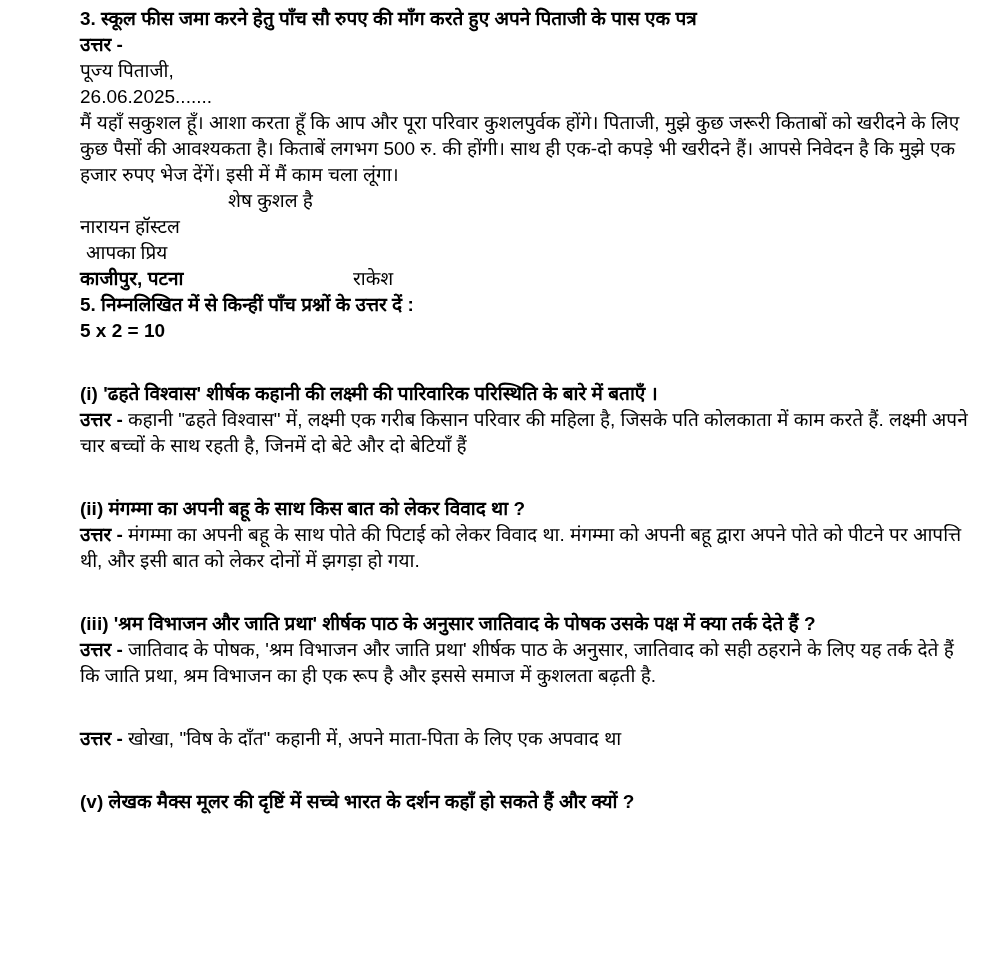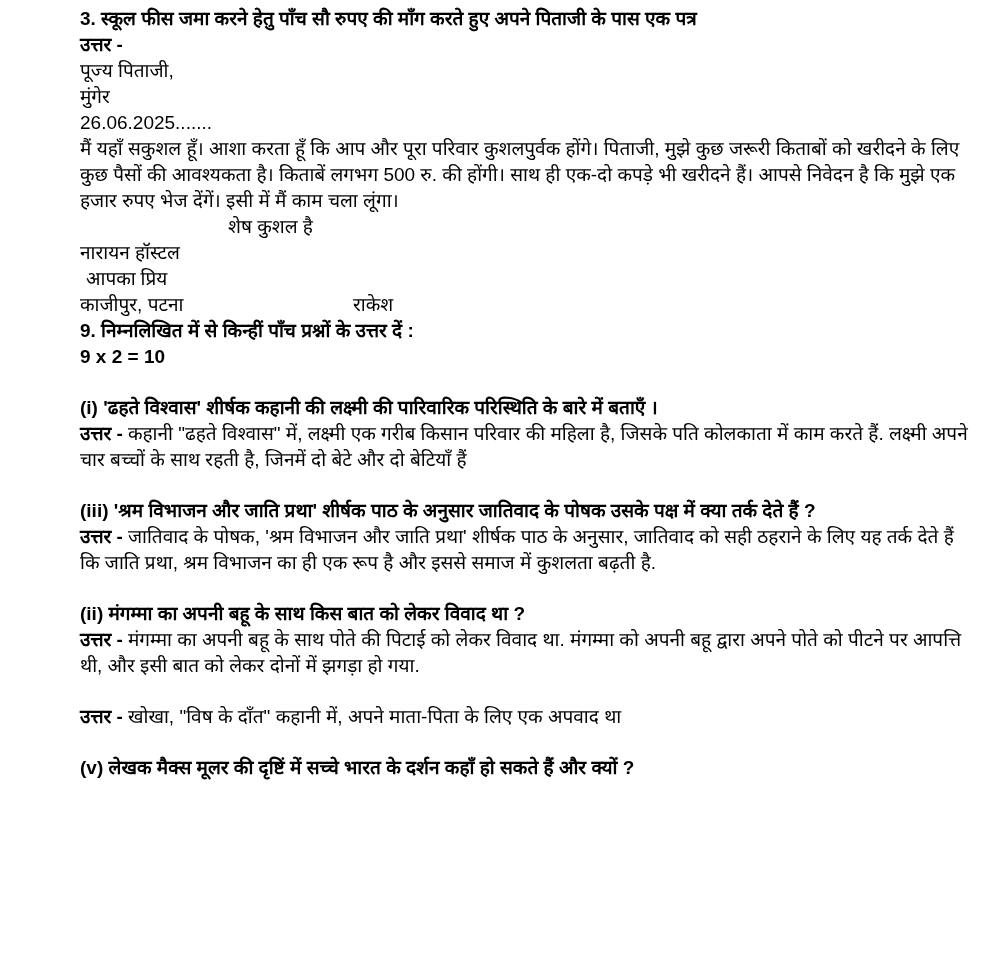--- a/index.html
+++ b/index.html
@@ -16,64 +16,63 @@
     padding: 6px 12px 0 80px;
     font-family: "Liberation Sans", "DejaVu Sans", sans-serif;
     font-size: 19px;
     line-height: 26px;
     overflow: hidden;
   }
   .page p { margin: 0; }
   .bold { font-weight: bold; }
   .gap-lg { margin-top: 50px; }
   .gap-md { margin-top: 26px; }
-  .item { margin-top: 25px; }
+  .item { margin-top: 37px; }
   .closing-line { padding-left: 148px; }
   .greeting-line { padding-left: 5px; }
   .signoff-line { padding-left: 6px; font-family: Liberation Serif, serif; }
-  .sender-address { display: inline-block; width: 273px; }
+  .sender-address { display: inline-block; width: 273px; font-weight: bold; }
   .answer-label { font-weight: bold; margin-right: 5px; }
 </style>
 </head>
 <body>
 
 <div class="page">
 
   <section>
     <p class="bold">3. स्कूल फीस जमा करने हेतु पाँच सौ रुपए की माँग करते हुए अपने पिताजी के पास एक पत्र</p>
     <p class="bold">उत्तर -</p>
     <p>पूज्य पिताजी,</p>
-    <p>मुंगेर</p>
     <p class="gap-lg">26.06.2025.......</p>
     <p>मैं यहाँ सकुशल हूँ। आशा करता हूँ कि आप और पूरा परिवार कुशलपुर्वक होंगे। पिताजी, मुझे कुछ जरूरी किताबों को खरीदने के लिए कुछ पैसों की आवश्यकता है। किताबें लगभग 500 रु. की होंगी। साथ ही एक-दो कपड़े भी खरीदने हैं। आपसे निवेदन है कि मुझे एक हजार रुपए भेज देंगें। इसी में मैं काम चला लूंगा।</p>
     <p class="closing-line">शेष कुशल है</p>
     <p>नारायन हॉस्टल</p>
     <p class="gap-lg signoff-line">आपका प्रिय</p>
     <p>
       <span class="sender-address">काजीपुर, पटना</span><span>राकेश</span>
     </p>
   </section>
 
   <section>
-    <p class="bold gap-lg">9. निम्नलिखित में से किन्हीं पाँच प्रश्नों के उत्तर दें :</p>
-    <p class="bold">9 x 2 = 10</p>
+    <p class="bold gap-lg">5. निम्नलिखित में से किन्हीं पाँच प्रश्नों के उत्तर दें :</p>
+    <p class="bold">5 x 2 = 10</p>
 
     <div class="item gap-md">
       <p class="bold">(i) 'ढहते विश्वास' शीर्षक कहानी की लक्ष्मी की पारिवारिक परिस्थिति के बारे में बताएँ ।</p>
       <p><span class="answer-label">उत्तर -</span><span>कहानी "ढहते विश्वास" में, लक्ष्मी एक गरीब किसान परिवार की महिला है, जिसके पति कोलकाता में काम करते हैं. लक्ष्मी अपने चार बच्चों के साथ रहती है, जिनमें दो बेटे और दो बेटियाँ हैं</span></p>
     </div>
 
     <div class="item">
-      <p class="bold">(iii) 'श्रम विभाजन और जाति प्रथा' शीर्षक पाठ के अनुसार जातिवाद के पोषक उसके पक्ष में क्या तर्क देते हैं ?</p>
-      <p><span class="answer-label">उत्तर -</span><span>जातिवाद के पोषक, 'श्रम विभाजन और जाति प्रथा' शीर्षक पाठ के अनुसार, जातिवाद को सही ठहराने के लिए यह तर्क देते हैं कि जाति प्रथा, श्रम विभाजन का ही एक रूप है और इससे समाज में कुशलता बढ़ती है.</span></p>
+      <p class="bold">(ii) मंगम्मा का अपनी बहू के साथ किस बात को लेकर विवाद था ?</p>
+      <p><span class="answer-label">उत्तर -</span><span>मंगम्मा का अपनी बहू के साथ पोते की पिटाई को लेकर विवाद था. मंगम्मा को अपनी बहू द्वारा अपने पोते को पीटने पर आपत्ति थी, और इसी बात को लेकर दोनों में झगड़ा हो गया.</span></p>
     </div>
 
     <div class="item">
-      <p class="bold">(ii) मंगम्मा का अपनी बहू के साथ किस बात को लेकर विवाद था ?</p>
-      <p><span class="answer-label">उत्तर -</span><span>मंगम्मा का अपनी बहू के साथ पोते की पिटाई को लेकर विवाद था. मंगम्मा को अपनी बहू द्वारा अपने पोते को पीटने पर आपत्ति थी, और इसी बात को लेकर दोनों में झगड़ा हो गया.</span></p>
+      <p class="bold">(iii) 'श्रम विभाजन और जाति प्रथा' शीर्षक पाठ के अनुसार जातिवाद के पोषक उसके पक्ष में क्या तर्क देते हैं ?</p>
+      <p><span class="answer-label">उत्तर -</span><span>जातिवाद के पोषक, 'श्रम विभाजन और जाति प्रथा' शीर्षक पाठ के अनुसार, जातिवाद को सही ठहराने के लिए यह तर्क देते हैं कि जाति प्रथा, श्रम विभाजन का ही एक रूप है और इससे समाज में कुशलता बढ़ती है.</span></p>
     </div>
 
     <div class="item">
       <p><span class="answer-label">उत्तर -</span><span>खोखा, "विष के दाँत" कहानी में, अपने माता-पिता के लिए एक अपवाद था</span></p>
     </div>
 
     <div class="item">
       <p class="bold">(v) लेखक मैक्स मूलर की दृष्टिं में सच्चे भारत के दर्शन कहाँ हो सकते हैं और क्यों ?</p>
     </div>
   </section>

